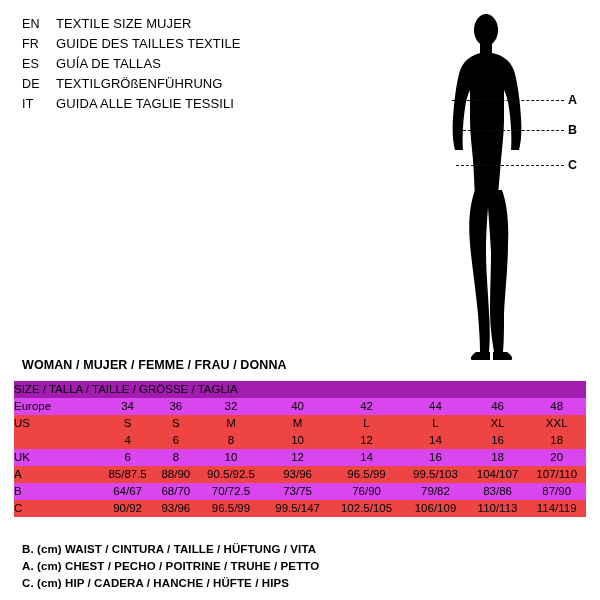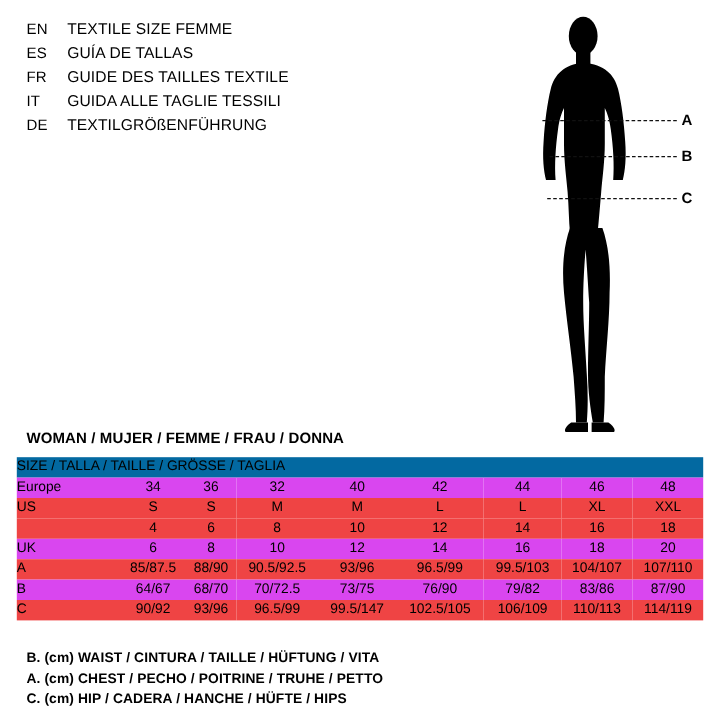--- a/index.html
+++ b/index.html
@@ -91,21 +91,21 @@
     width: 572px;
     font-size: 11.5px;
   }
   table.size-table td {
     padding: 0;
     height: 17px;
     line-height: 17px;
     vertical-align: middle;
   }
   .row-head td {
-    background: #0369a1;
+    background: #a21caf;
     font-weight: normal;
     font-size: 11.5px;
     padding-left: 8px;
     height: 18px;
     line-height: 18px;
   }
   .row-shade td {
     background: #ef4444;
   }
   .row-plain td {
@@ -135,37 +135,37 @@
   }
 </style>
 </head>
 <body>
 
 <div class="page">
 
   <div class="lang-block">
     <div class="lang-row">
       <span class="lang-code">EN</span>
-      <span class="lang-title">TEXTILE SIZE FEMME</span>
+      <span class="lang-title">TEXTILE SIZE MUJER</span>
+    </div>
+    <div class="lang-row">
+      <span class="lang-code">FR</span>
+      <span class="lang-title">GUIDE DES TAILLES TEXTILE</span>
     </div>
     <div class="lang-row">
       <span class="lang-code">ES</span>
       <span class="lang-title">GUÍA DE TALLAS</span>
     </div>
     <div class="lang-row">
-      <span class="lang-code">FR</span>
-      <span class="lang-title">GUIDE DES TAILLES TEXTILE</span>
+      <span class="lang-code">DE</span>
+      <span class="lang-title">TEXTILGRÖßENFÜHRUNG</span>
     </div>
     <div class="lang-row">
       <span class="lang-code">IT</span>
       <span class="lang-title">GUIDA ALLE TAGLIE TESSILI</span>
-    </div>
-    <div class="lang-row">
-      <span class="lang-code">DE</span>
-      <span class="lang-title">TEXTILGRÖßENFÜHRUNG</span>
     </div>
   </div>
 
   <div class="figure-wrap">
     <svg class="figure-svg" width="170" height="360" viewBox="0 0 170 360">
       <g fill="#000000">
 
         <ellipse cx="66" cy="22" rx="12" ry="16"></ellipse>
 
         <path d="M60 34 h12 v12 h-12 z"></path>

